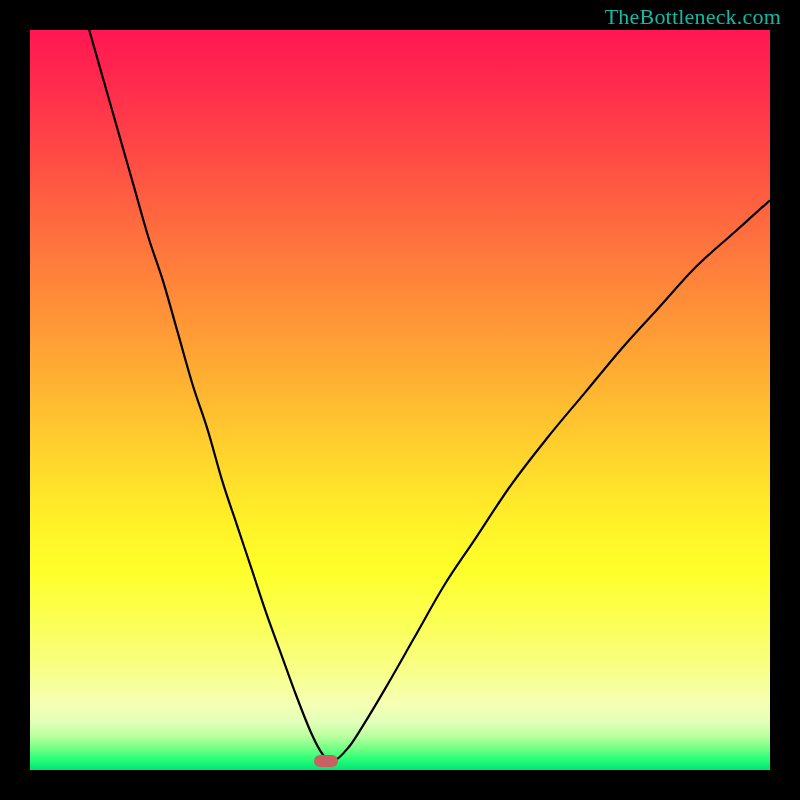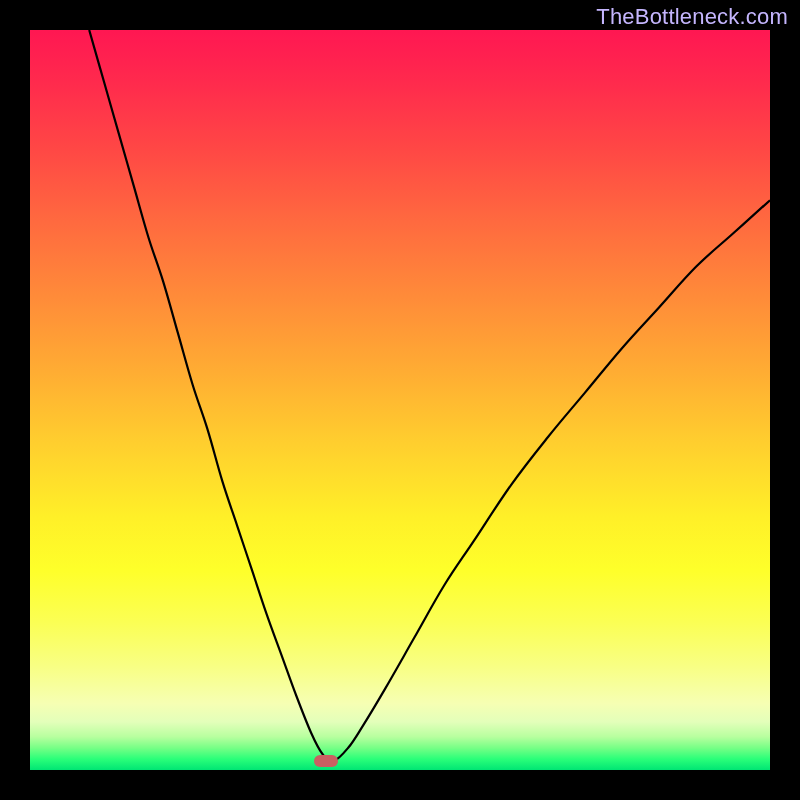--- a/index.html
+++ b/index.html
@@ -49,25 +49,25 @@
       position: absolute;
       width: 24px;
       height: 12px;
       border-radius: 6px;
       background: #c96062;
       transform: translate(-50%, -50%);
     }
     .watermark {
       position: absolute;
       top: 4px;
-      right: 12px;
-      font-family: Liberation Sans, sans-serif;
+      right: 19px;
+      font-family: Liberation Serif, serif;
       font-size: 22px;
       font-weight: 500;
-      color: #c4b5fd;
+      color: #14b8a6;
       letter-spacing: 0.2px;
     }
   </style>
 </head>
 <body>
 
 <div class="outer">
   <div class="watermark">TheBottleneck.com</div>
   <div class="plot">
     <div class="gradient"></div>

